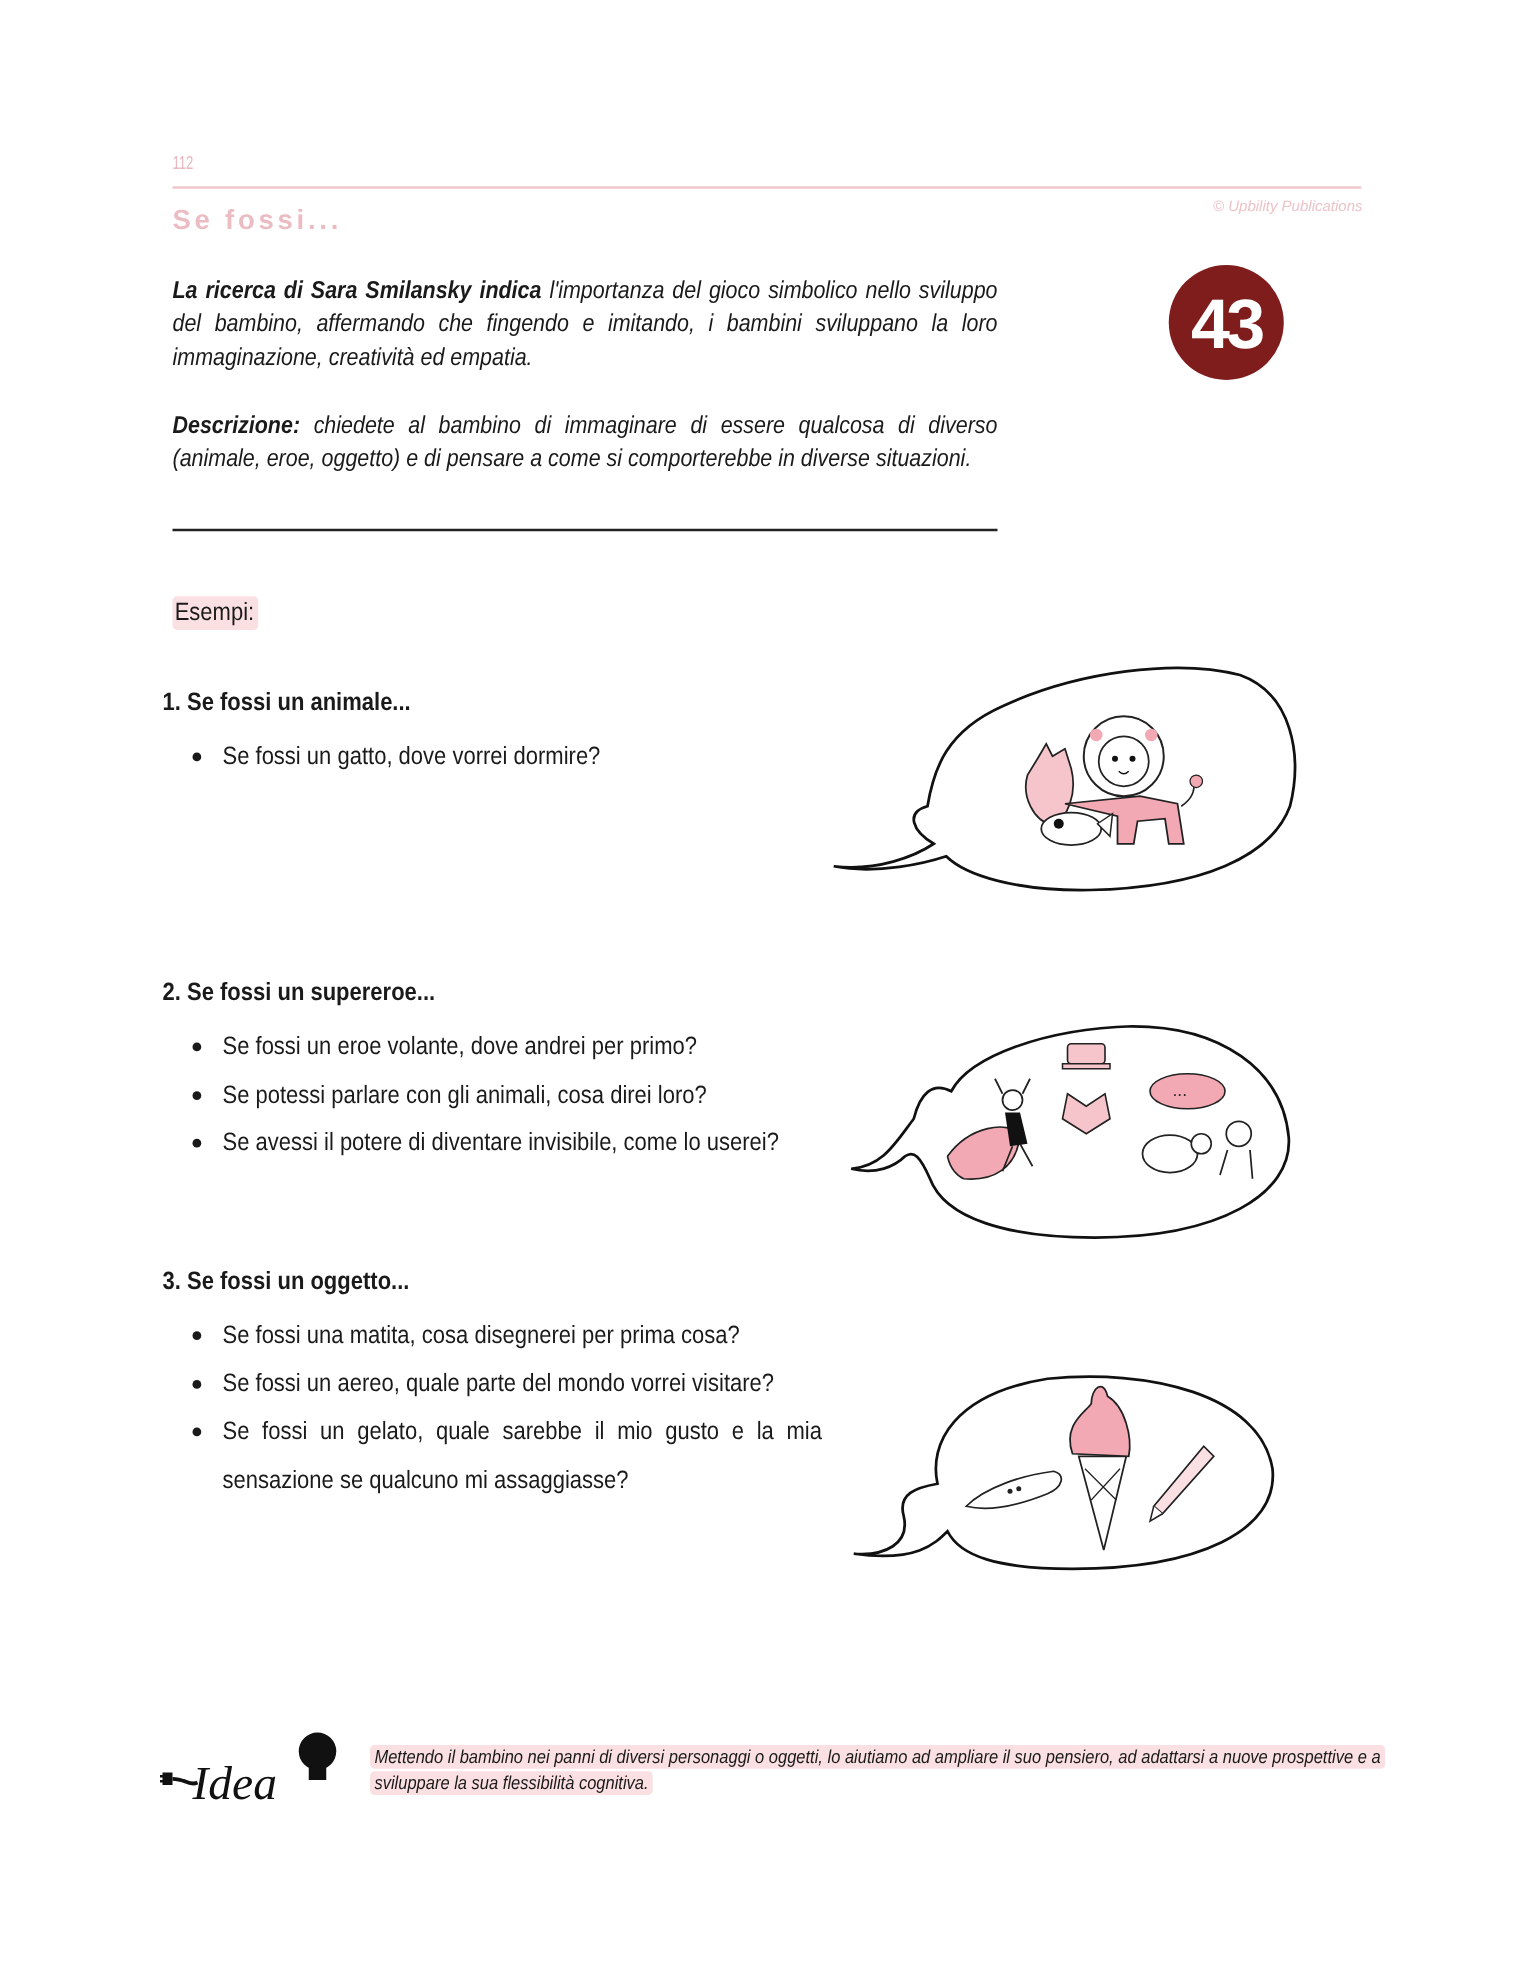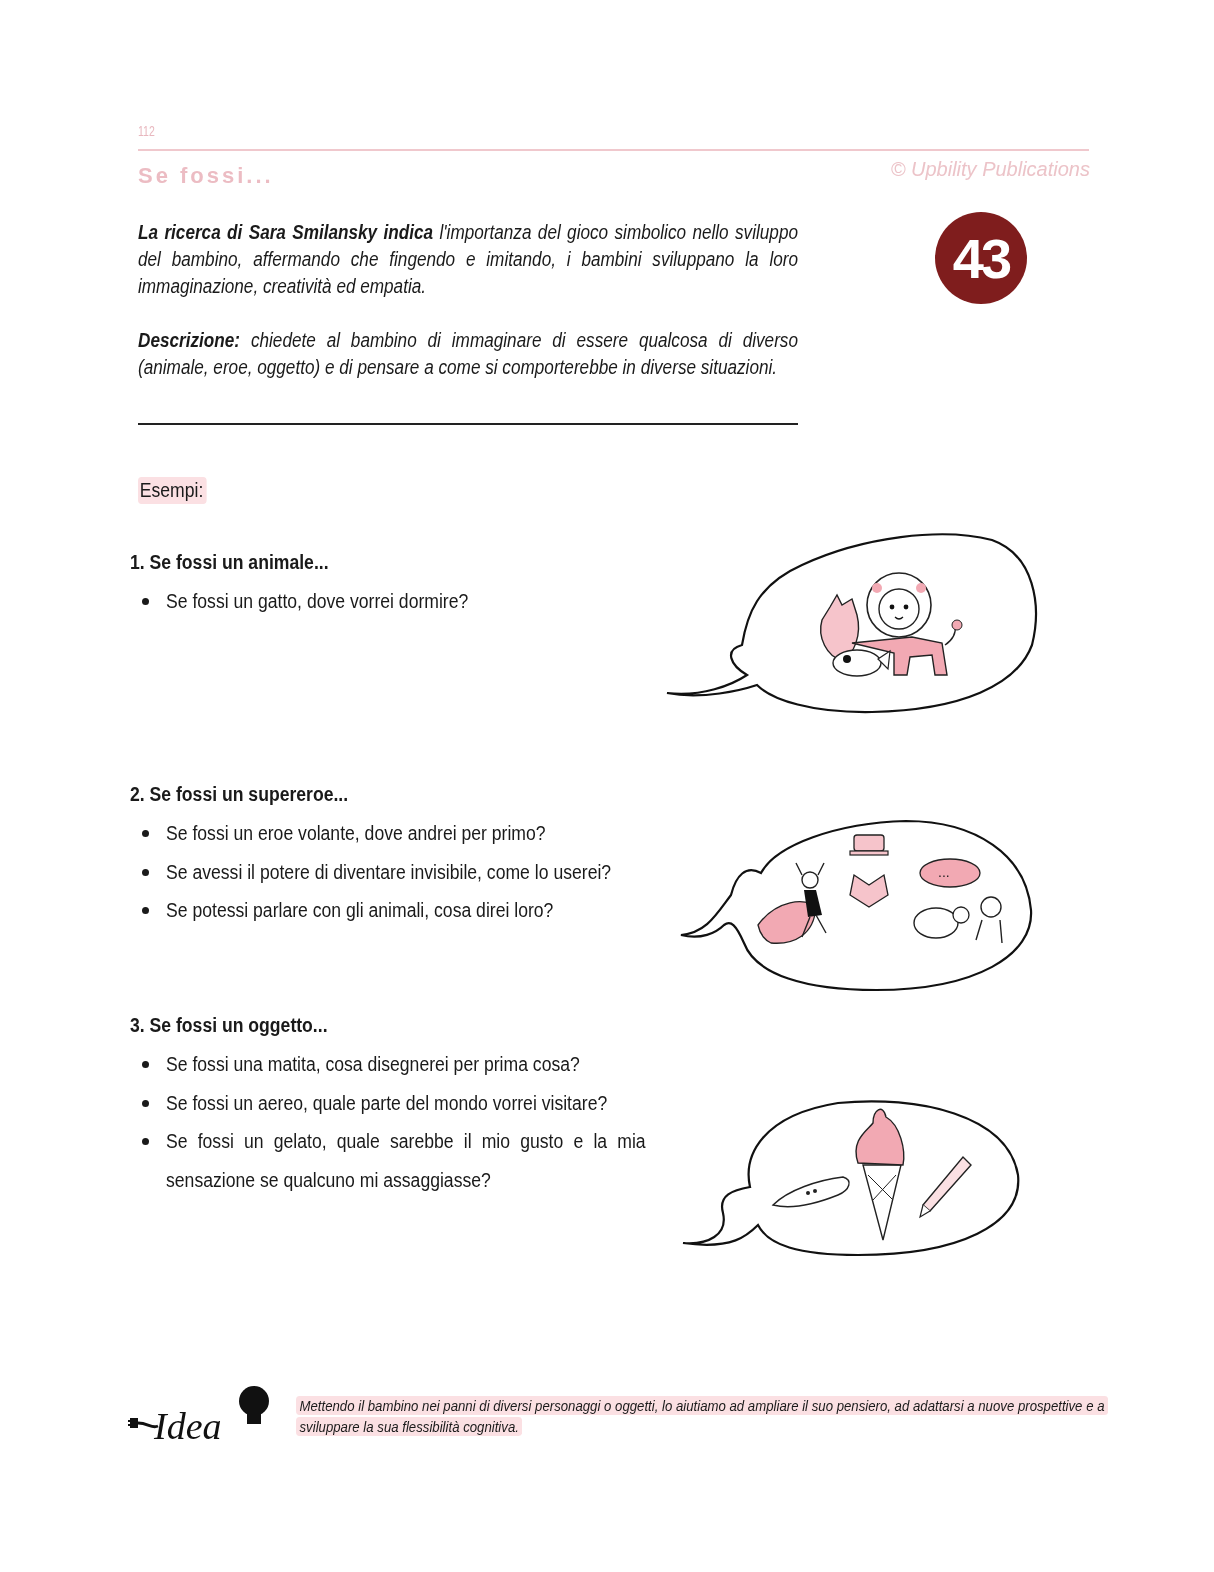--- a/index.html
+++ b/index.html
@@ -3,34 +3,34 @@
 <meta charset="utf-8">
 <style>
   html, body { margin:0; padding:0; background:#ffffff; }
   body { width:1214px; height:1572px; position:relative; overflow:hidden;
          font-family:"Liberation Sans", sans-serif; color:#1a1a1a; }
   .abs { position:absolute; }
   .page-num { left:138px; top:122px; font-size:15px; color:#e8b7be;
               font-family:"Liberation Sans Narrow","Liberation Sans", sans-serif; transform:scaleX(0.7); transform-origin:left; }
   .top-rule { left:138px; top:149px; width:951px; height:2px; background:#f0c8cd; }
   .title { left:138px; top:163px; font-size:22px; font-weight:bold; letter-spacing:3px; color:#ecbcc3; }
-  .copyright { right:124px; top:158px; font-size:20px; font-style:italic; color:#ecc3c8; }
+  .copyright { right:124px; top:158px; font-size:12px; font-style:italic; color:#ecc3c8; }
   .badge { left:935px; top:212px; width:92px; height:92px; border-radius:50%; background:#7f1d1d;
            color:#fff; font-size:56px; font-weight:bold; display:flex; align-items:center; justify-content:center;
            letter-spacing:-3px; }
   .intro { left:138px; top:219px; width:660px; font-size:19.5px; line-height:27px; font-style:italic;
            text-align:justify; transform:scaleX(0.88); transform-origin:left top; width:750px; }
   .intro p { margin:0 0 27px 0; }
   .intro b { font-weight:bold; }
   .divider { left:138px; top:423px; width:660px; height:2px; background:#222; }
   .esempi { left:138px; top:477px; padding:2px 4px 2px 2px; background:#fbe0e3; border-radius:4px;
             font-size:20px; transform:scaleX(0.88); transform-origin:left; }
   .section { left:130px; width:560px; }
   .section-title { font-size:20px; font-weight:bold; margin:0 0 8px 0; transform:scaleX(0.88); transform-origin:left; white-space:nowrap; }
-  .section ul { margin:0; padding:0; list-style:none; }
+  .section ul { margin:12px; padding:0; list-style:none; }
   .section li { position:relative; padding-left:36px; font-size:20px; line-height:38.5px; width:546px;
                 text-align:justify; }
   .section li .txt { display:inline-block; width:540px; transform:scaleX(0.88); transform-origin:left; text-align:justify;
                      text-align-last:left; width:545px; }
   .section li::before { content:""; position:absolute; left:12px; top:16px; width:7px; height:7px; border-radius:50%; background:#1a1a1a; }
   .bubble { position:absolute; }
   .idea-logo { left:128px; top:1384px; width:145px; height:65px; }
   .idea-box { left:296px; top:1395px; width:816px; font-size:15px; line-height:21px; font-style:italic; }
   .idea-box span { background:#fbe0e3; border-radius:4px; padding:1px 4px; box-decoration-break:clone; -webkit-box-decoration-break:clone; }
   .idea-inner { transform:scaleX(0.88); transform-origin:left top; width:930px; }
@@ -56,22 +56,22 @@
   <div class="section-title">1. Se fossi un animale...</div>
   <ul>
     <li><span class="txt">Se fossi un gatto, dove vorrei dormire?</span></li>
   </ul>
 </div>
 
 <div class="abs section" style="top:783px;">
   <div class="section-title">2. Se fossi un supereroe...</div>
   <ul>
     <li><span class="txt">Se fossi un eroe volante, dove andrei per primo?</span></li>
+    <li><span class="txt">Se potessi parlare con gli animali, cosa direi loro?</span></li>
     <li><span class="txt">Se avessi il potere di diventare invisibile, come lo userei?</span></li>
-    <li><span class="txt">Se potessi parlare con gli animali, cosa direi loro?</span></li>
   </ul>
 </div>
 
 <div class="abs section" style="top:1014px;">
   <div class="section-title">3. Se fossi un oggetto...</div>
   <ul>
     <li><span class="txt">Se fossi una matita, cosa disegnerei per prima cosa?</span></li>
     <li><span class="txt">Se fossi un aereo, quale parte del mondo vorrei visitare?</span></li>
     <li><span class="txt">Se fossi un gelato, quale sarebbe il mio gusto e la mia sensazione se qualcuno mi assaggiasse?</span></li>
   </ul>

